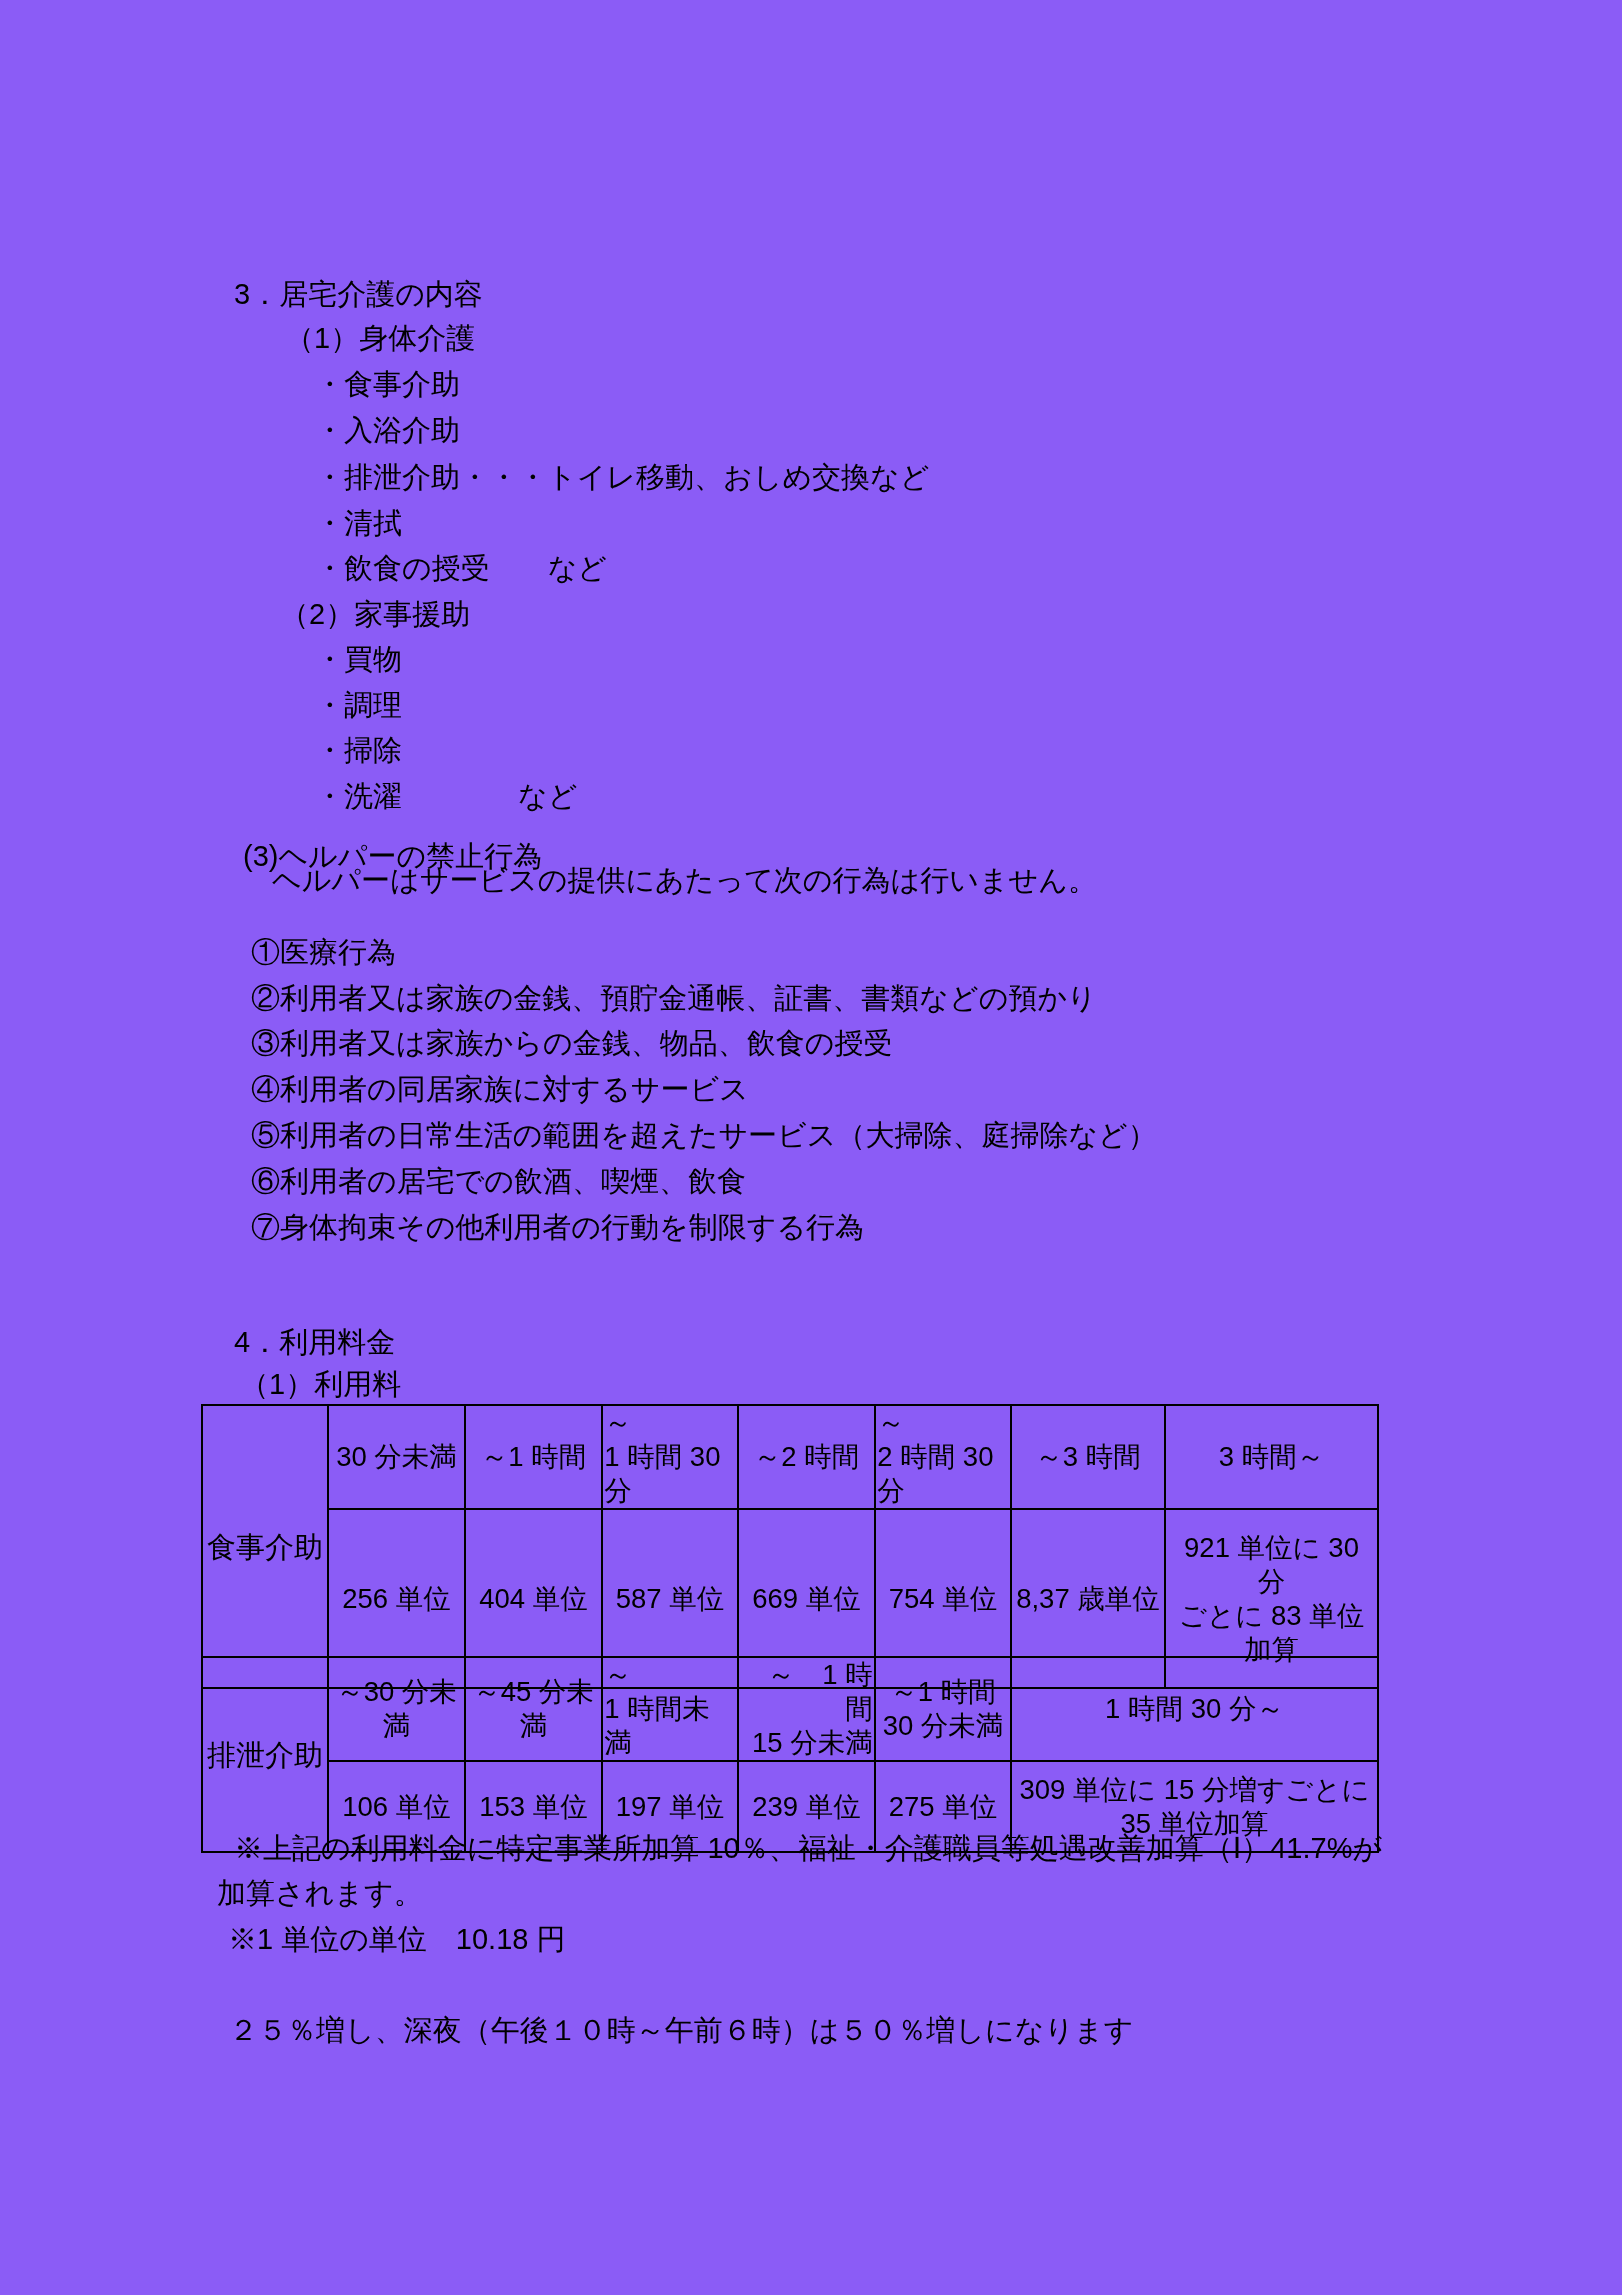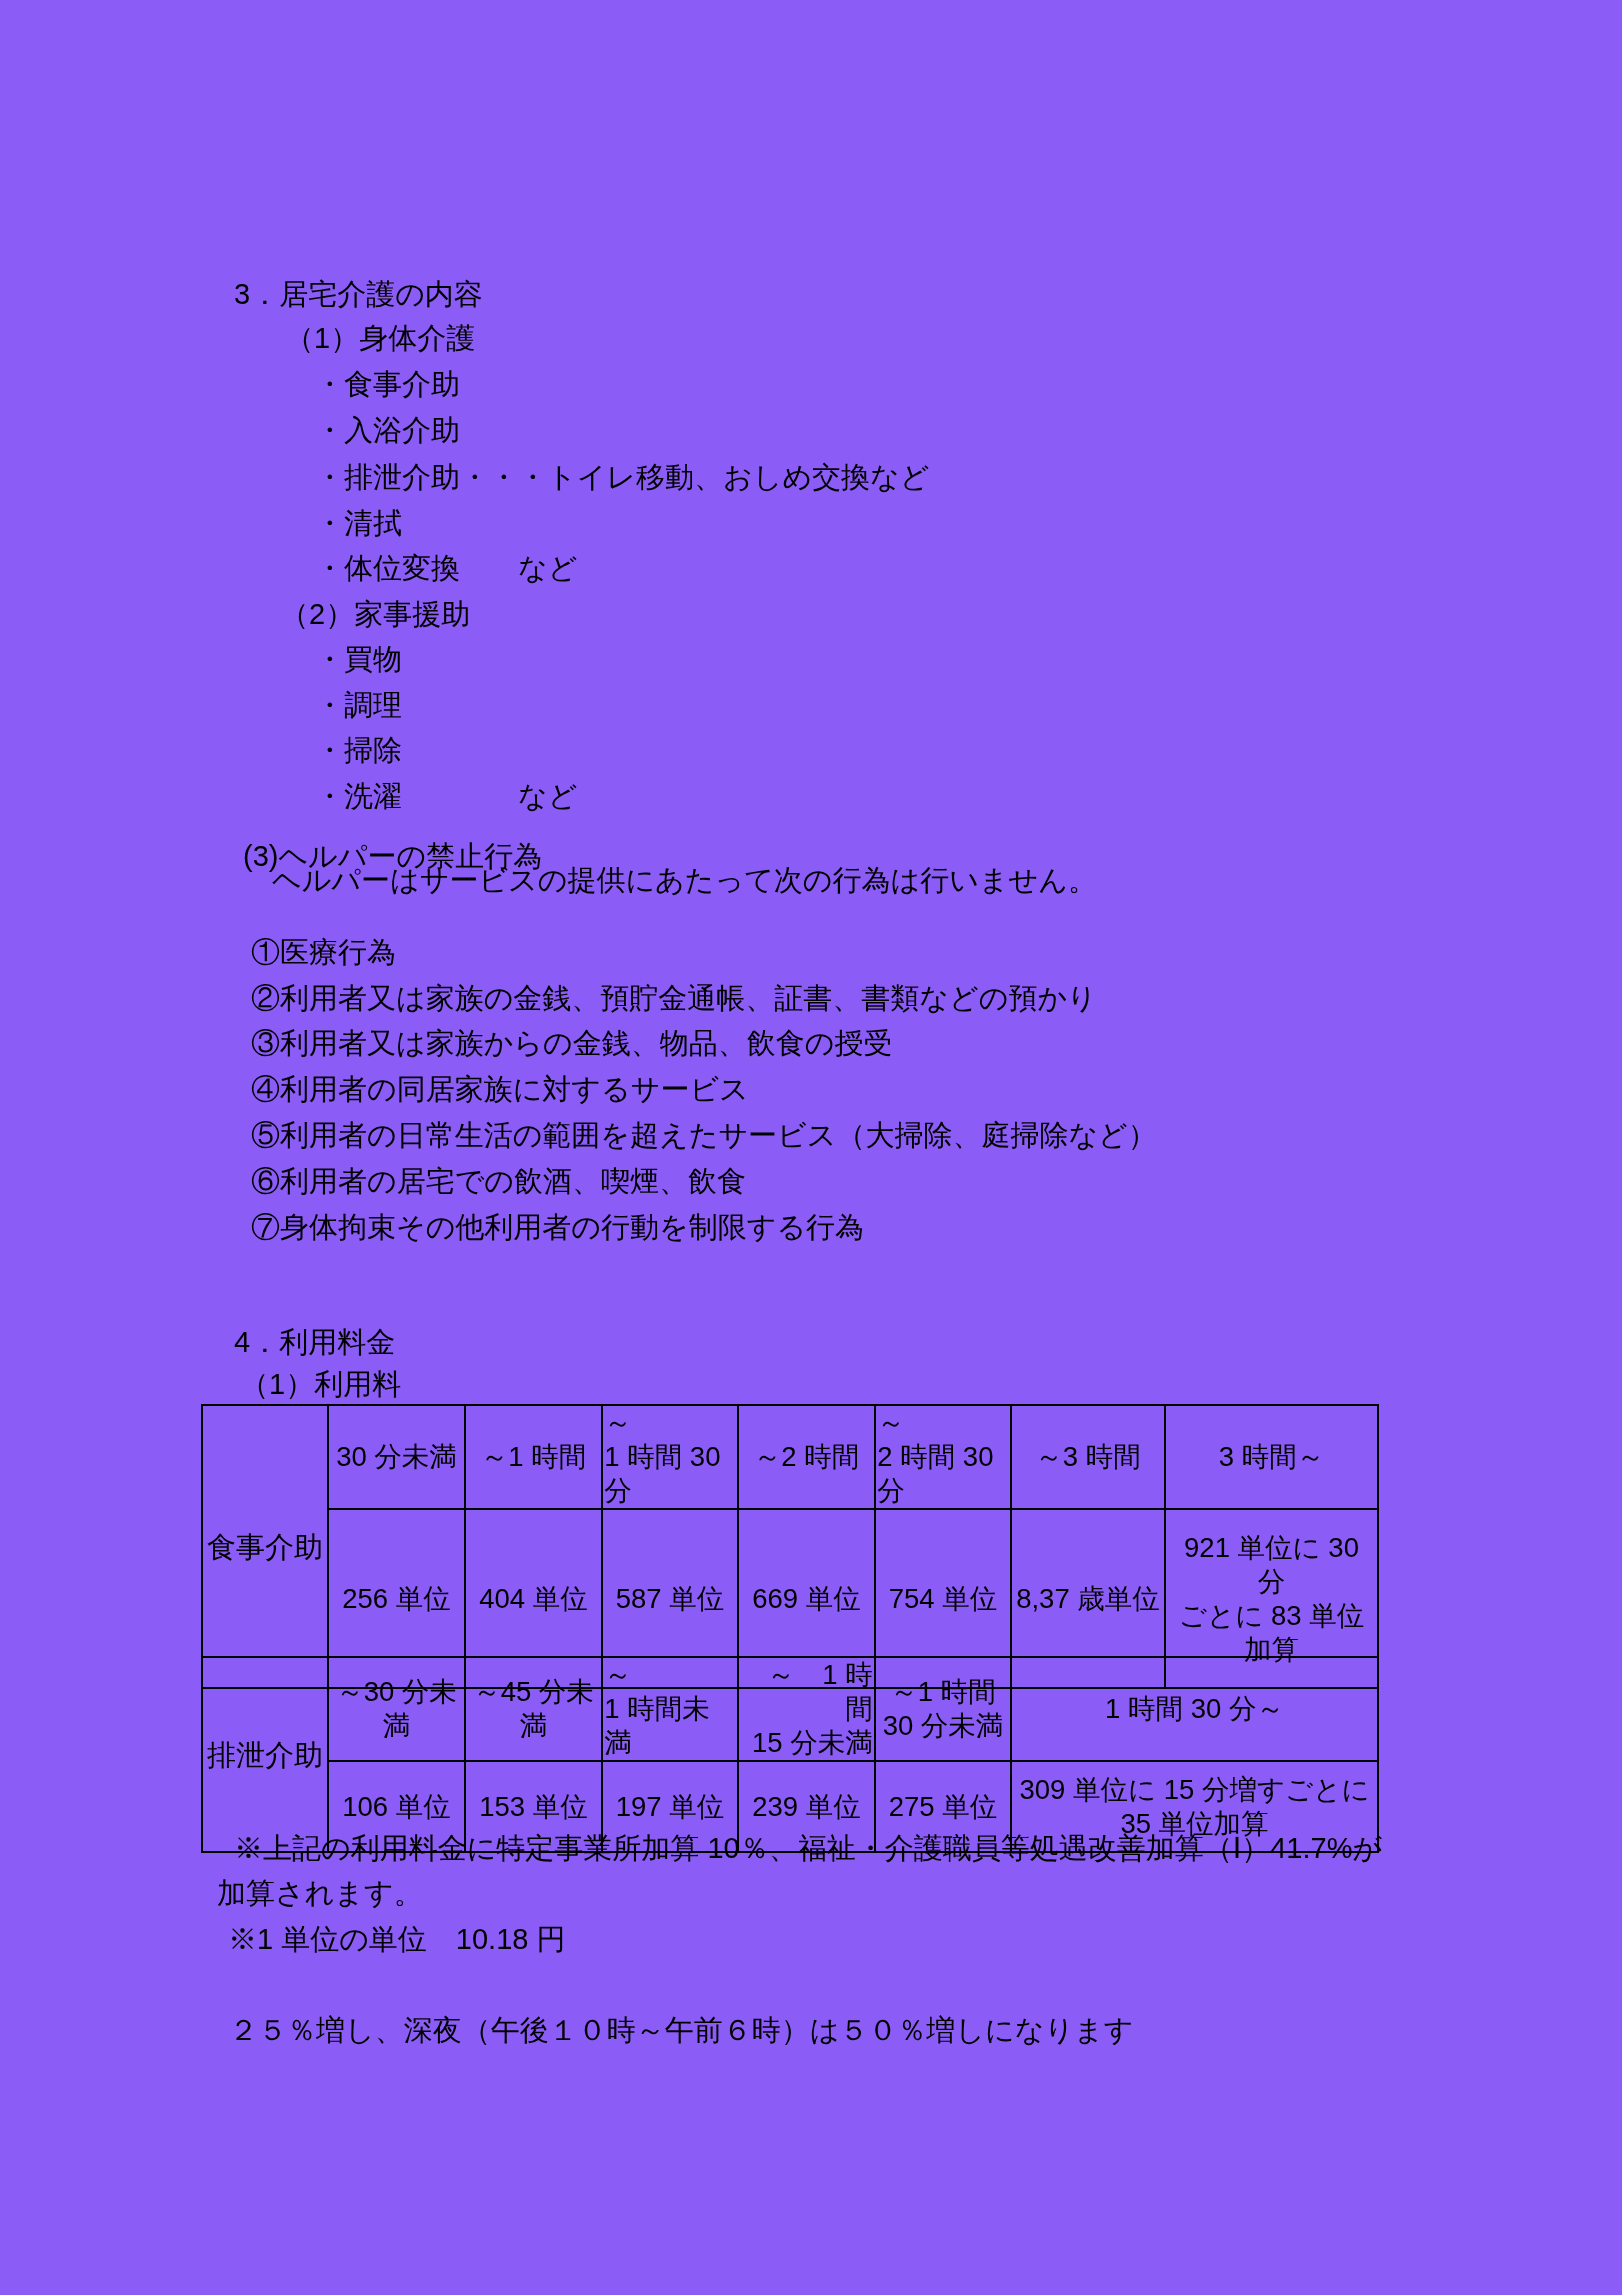--- a/index.html
+++ b/index.html
@@ -51,21 +51,21 @@
 <body>
 
 <div class="page">
 
   <div class="ln" style="left:234px; top:274px">3．居宅介護の内容</div>
   <div class="ln" style="left:285px; top:318px">（1）身体介護</div>
   <div class="ln" style="left:315px; top:364px">・食事介助</div>
   <div class="ln" style="left:315px; top:410px">・入浴介助</div>
   <div class="ln" style="left:315px; top:457px">・排泄介助・・・トイレ移動、おしめ交換など</div>
   <div class="ln" style="left:315px; top:503px">・清拭</div>
-  <div class="ln" style="left:315px; top:548px">・体位変換　　など</div>
+  <div class="ln" style="left:315px; top:548px">・飲食の授受　　など</div>
   <div class="ln" style="left:280px; top:594px">（2）家事援助</div>
   <div class="ln" style="left:315px; top:639px">・買物</div>
   <div class="ln" style="left:315px; top:685px">・調理</div>
   <div class="ln" style="left:315px; top:730px">・掃除</div>
   <div class="ln" style="left:315px; top:776px">・洗濯　　　　など</div>
   <div class="ln" style="left:243px; top:836px">(3)ヘルパーの禁止行為</div>
   <div class="ln" style="left:272px; top:860px">ヘルパーはサービスの提供にあたって次の行為は行いません。</div>
   <div class="ln" style="left:251px; top:932px">①医療行為</div>
   <div class="ln" style="left:251px; top:978px">②利用者又は家族の金銭、預貯金通帳、証書、書類などの預かり</div>
   <div class="ln" style="left:251px; top:1023px">③利用者又は家族からの金銭、物品、飲食の授受</div>

